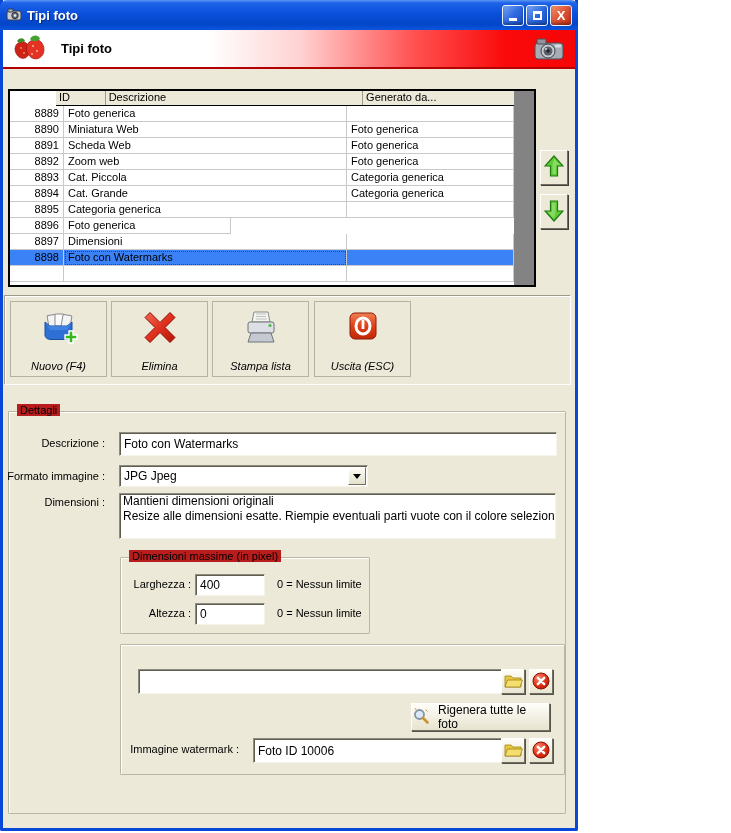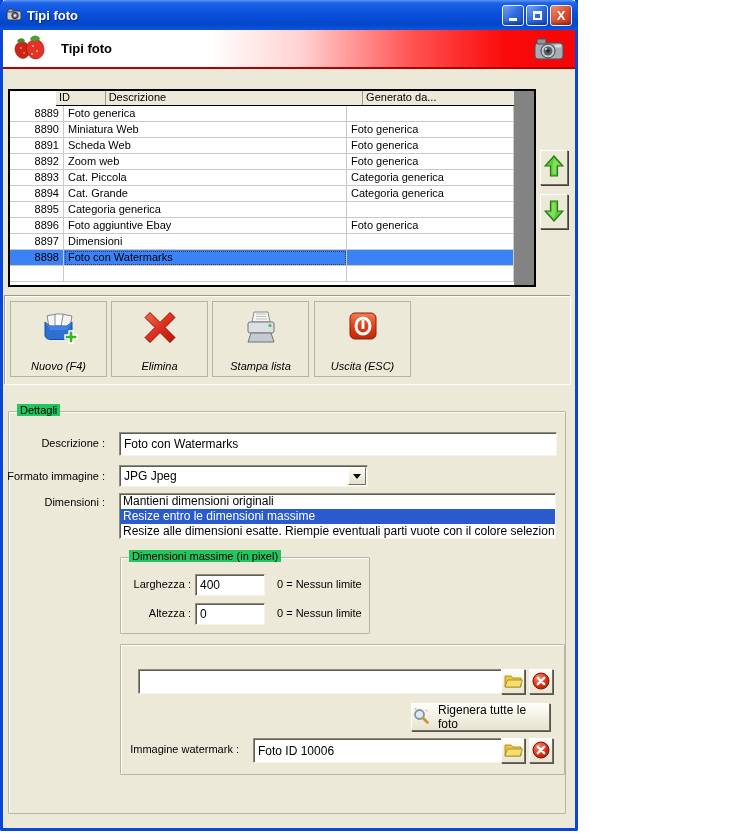--- a/index.html
+++ b/index.html
@@ -61,21 +61,21 @@
              box-shadow: inset 1px 1px 0 #FFFFFF, 1px 1px 0 #FFFFFF; background: #ECE9D8; }
   .tool-btn { position: absolute; top: 5px; height: 76px; width: 97px; border: 1px solid #B5B2A1;
               background: #ECE9D8; display: flex; flex-direction: column; align-items: center;
               justify-content: flex-end; padding-bottom: 4px; cursor: default; font-style: italic; }
   .tool-btn .ticon { position: absolute; top: 8px; left: 50%; transform: translateX(-50%); }
   .tool-btn .tlabel { font-size: 11px; }
 
   
   .groupbox { position: absolute; border: 1px solid #B9B6A5; border-radius: 1px;
               box-shadow: inset 1px 1px 0 #fff; }
-  .groupbox > .legend { position: absolute; top: -8px; left: 8px; background: #22c55e; padding: 0 3px; font-size: 11px; }
+  .groupbox > .legend { position: absolute; top: -8px; left: 8px; background: #b91c1c; padding: 0 3px; font-size: 11px; }
   .details { left: 5px; top: 381px; width: 558px; height: 403px; }
 
   .fld-label { position: absolute; text-align: right; font-size: 11px; }
   .sunken { border: 1px solid #8E8C7C; border-right-color:#F5F3EA; border-bottom-color:#F5F3EA;
             box-shadow: inset 1px 1px 0 #5F5D52; background: #fff; }
   .textbox { position: absolute; font-family: "Liberation Sans", sans-serif; font-size: 12px;
              padding: 2px 4px; color:#000; outline: none; }
   input.textbox { background:#fff; }
   .cream { background: #F4F1E3; margin-left: 9px; }
 
@@ -193,21 +193,20 @@
             <div class="cell c-desc">Cat. Grande</div>
             <div class="cell c-gen">Categoria generica</div>
           </div>
           <div class="grid-row">
             <div class="cell c-id">8895</div>
             <div class="cell c-desc">Categoria generica</div>
             <div class="cell c-gen"></div>
           </div>
           <div class="grid-row">
             <div class="cell c-id">8896</div>
-            <div class="cell c-desc">Foto aggiuntive Ebay</div>
             <div class="cell c-gen">Foto generica</div>
           </div>
           <div class="grid-row">
             <div class="cell c-id">8897</div>
             <div class="cell c-desc">Dimensioni</div>
             <div class="cell c-gen"></div>
           </div>
           <div class="grid-row selected">
             <div class="cell c-id">8898</div>
             <div class="cell c-desc">Foto con Watermarks</div>
@@ -310,21 +309,20 @@
     <div class="combo sunken">
       <span class="combo-value">JPG Jpeg</span>
       <span class="combo-btn">
           <span></span>
         </span>
     </div>
 
     <span class="fld-label" style="left:0;top:466px;width:102px">Dimensioni :</span>
     <div class="listbox sunken" id="dimensioni-listbox">
         <div class="lb-item">Mantieni dimensioni originali</div>
-        <div class="lb-item selected">Resize entro le dimensioni massime</div>
         <div class="lb-item">Resize alle dimensioni esatte. Riempie eventuali parti vuote con il colore selezionato.</div>
       </div>
 
     <div class="groupbox" style="left:117px;top:527px;width:250px;height:77px">
       <span class="legend">Dimensioni massime (in pixel)</span>
       <span class="fld-label" style="left:0;top:20px;width:70px">Larghezza :</span>
       <input class="textbox sunken" style="left: 74px; top: 16px; width: 70px; height: 22px;" value="400">
       <span style="position:absolute;left:156px;top:20px">0 = Nessun limite</span>
       <span class="fld-label" style="left:0;top:49px;width:70px">Altezza :</span>
       <input class="textbox sunken" style="left: 74px; top: 45px; width: 70px; height: 22px;" value="0">

